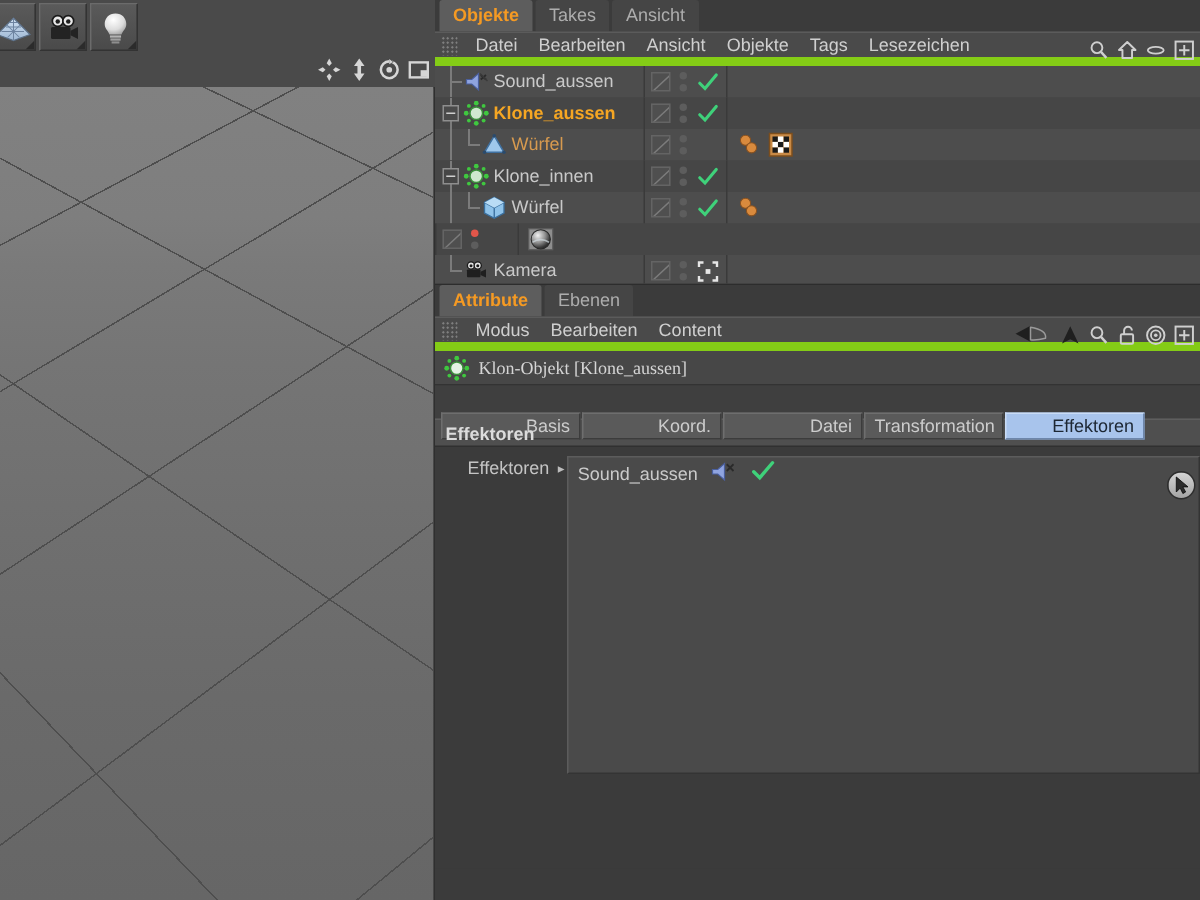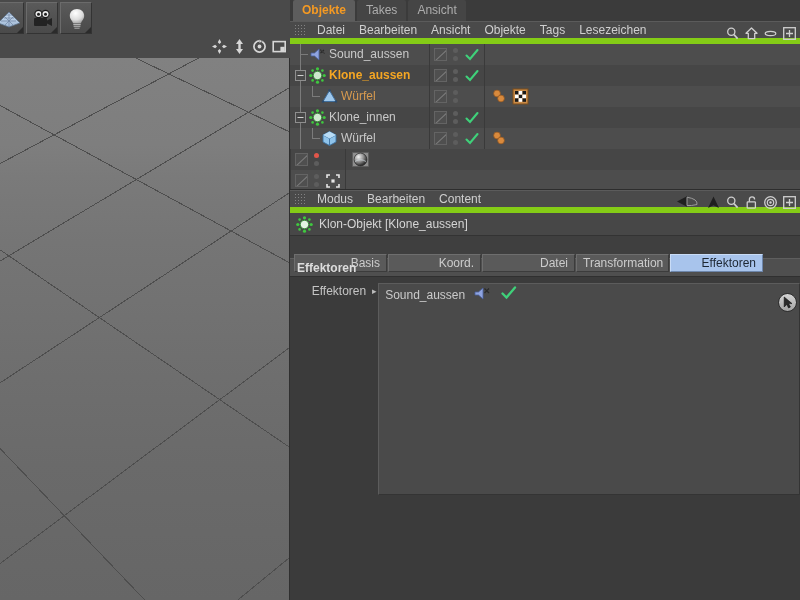--- a/index.html
+++ b/index.html
@@ -274,20 +274,21 @@
     border-bottom: 1px solid #333;
     display: flex;
     align-items: center;
     padding-left: 6px;
     box-sizing: border-box;
   }
   #attr-head .obj-title {
     font-size: 12px;
     color: #d5d5d5;
     margin-left: 6px;
+    font-family: Liberation Serif, serif;
   }
   #attr-tabs {
     height: 22px;
     background: #3f3f3f;
     display: flex;
     align-items: center;
     padding: 0 4px;
     box-sizing: border-box;
     gap: 1px;
   }
@@ -737,20 +738,34 @@
               </radialGradient>
                 </defs>
               <circle cx="9.5" cy="9.5" r="6.4" fill="url(#sph)" stroke="#2a2a2a" stroke-width="0.7"></circle>
               <path d="M4 11.5 Q9.5 8 15 11.5" fill="none" stroke="#cfd8de" stroke-width="1" opacity="0.7"></path>
             </svg>
           </span>
         </div>
       </div>
 
       <div class="obj-row alt">
+        <div class="tree-col">
+          <svg class="tw" viewBox="0 0 139 21">
+            <path d="M10.5 0 L10.5 10.5 L18 10.5" stroke="#7b7b7b" stroke-width="1" fill="none" shape-rendering="crispEdges"></path>
+          </svg>
+          <svg class="obj-icon" style="left:19px" viewBox="0 0 17 17">
+            <circle cx="5" cy="5" r="2.4" fill="#e4e4e4" stroke="#1c1c1c" stroke-width="0.9"></circle>
+            <circle cx="9.5" cy="5" r="2.4" fill="#e4e4e4" stroke="#1c1c1c" stroke-width="0.9"></circle>
+            <circle cx="5" cy="5.2" r="1" fill="#1c1c1c"></circle>
+            <circle cx="9.5" cy="5.2" r="1" fill="#1c1c1c"></circle>
+            <rect x="2.3" y="7.6" width="9" height="5.2" rx="0.6" fill="#1f1f1f"></rect>
+            <path d="M11.3 9.2 L15 7.5 L15 13 L11.3 11.3 Z" fill="#1f1f1f"></path>
+          </svg>
+          <span class="obj-label" style="left:39px">Kamera</span>
+        </div>
         <div class="dot-col">
           <span class="layerbox"></span>
           <span class="vis-dots">
               <i></i>
               <i></i>
             </span>
           <span class="state-icon">
             <svg width="16" height="16" viewBox="0 0 16 16">
               <g fill="none" stroke="#e6e6e6" stroke-width="1.6">
                 <path d="M2 5 L2 2 L5 2"></path>
@@ -759,20 +774,24 @@
                   <path d="M5 14 L2 14 L2 11"></path>
               </g>
               <rect x="6.4" y="6.4" width="3.2" height="3.2" fill="#e6e6e6"></rect>
             </svg>
           </span>
         </div>
         <div class="tag-col"></div>
       </div>
     </div>
 
+    <div class="tabstrip">
+      <div class="tab active">Attribute</div>
+      <div class="tab">Ebenen</div>
+    </div>
 
     <div class="menubar">
       <div class="grip"></div>
       <div class="menu-item">Modus</div>
       <div class="menu-item">Bearbeiten</div>
       <div class="menu-item">Content</div>
       <div class="menu-right">
         <div class="mini-icon" style="width:26px">
           <svg width="26" height="15" viewBox="0 0 26 15">
             <path d="M1 6.5 L11 1.2 L11 11.8 Z" fill="#1f1f1f"></path>

